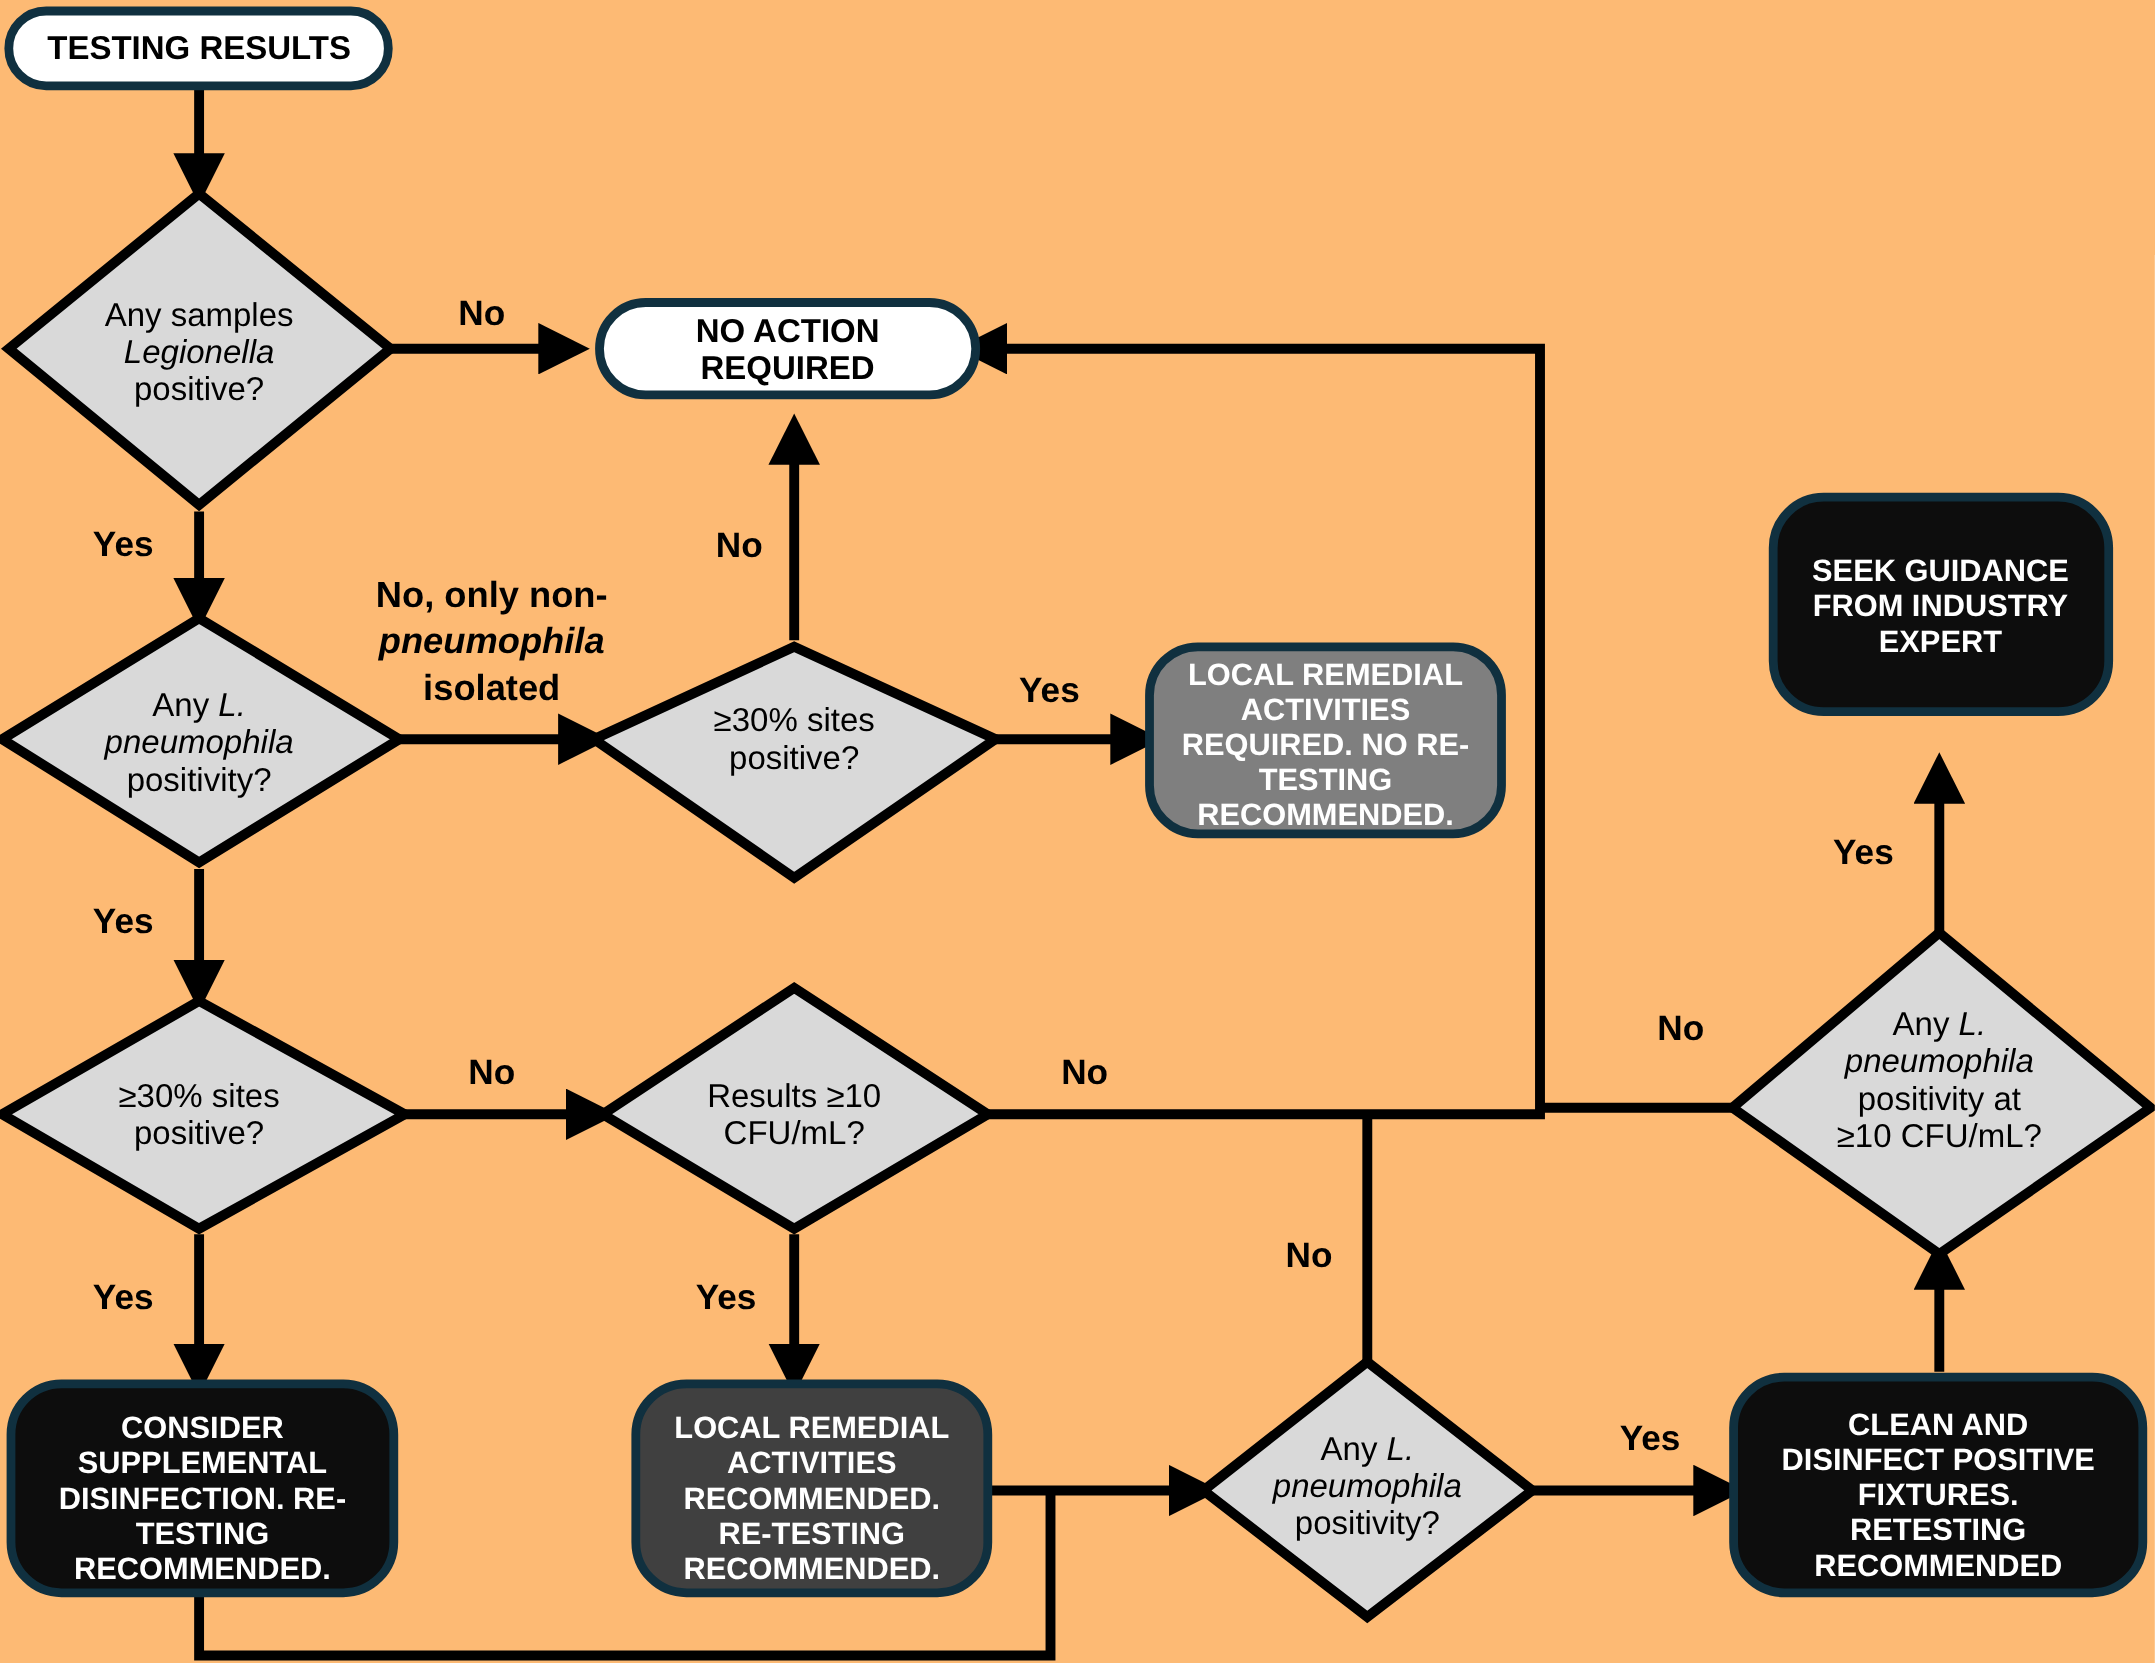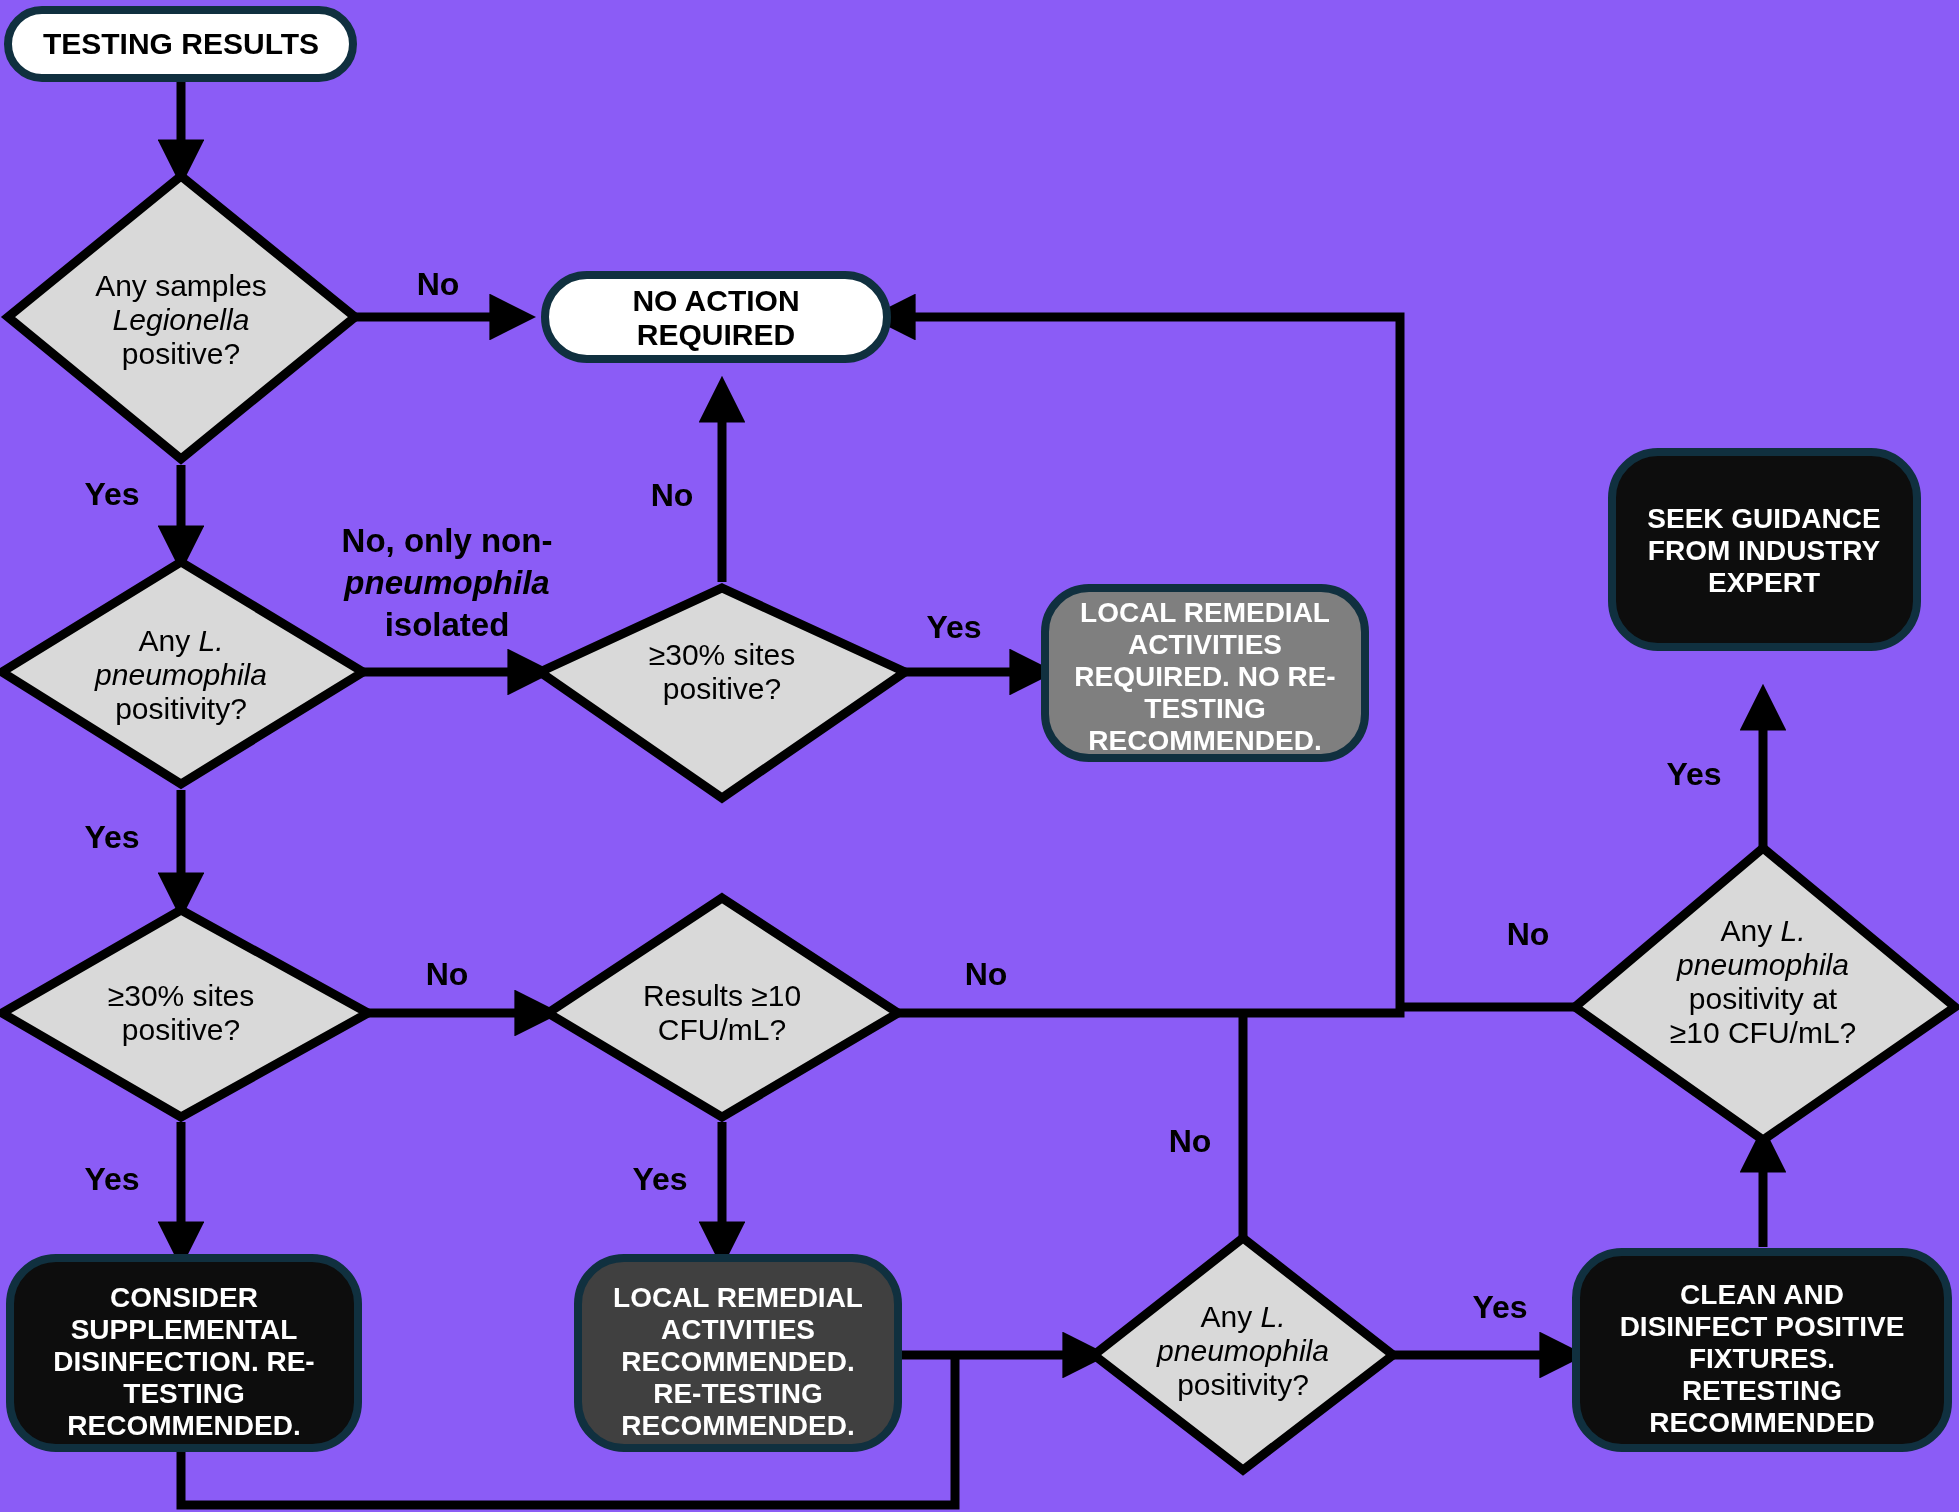--- a/index.html
+++ b/index.html
@@ -7,21 +7,21 @@
     padding: 0;
     background: #ffffff;
   }
   body {
     font-family: "Liberation Sans", sans-serif;
   }
   #flowchart-root {
     position: relative;
     width: 1959px;
     height: 1512px;
-    background: #8b5cf6;
+    background: #fdba74;
     overflow: hidden;
   }
   svg.chart-svg {
     position: absolute;
     left: 0;
     top: 0;
     width: 1959px;
     height: 1512px;
     display: block;
   }

